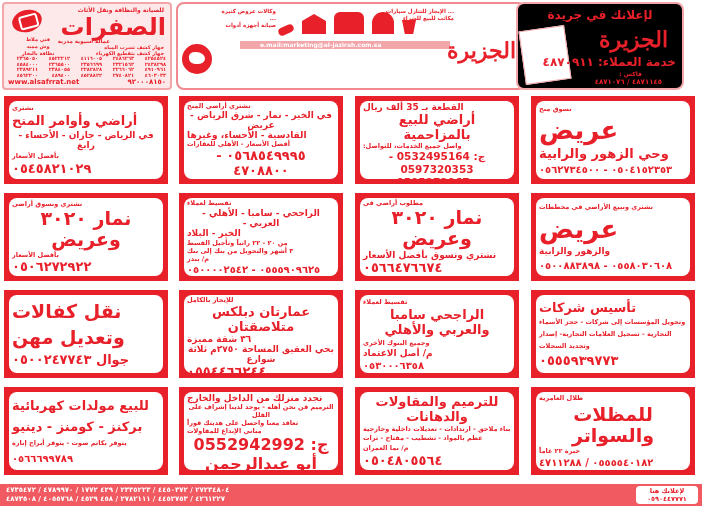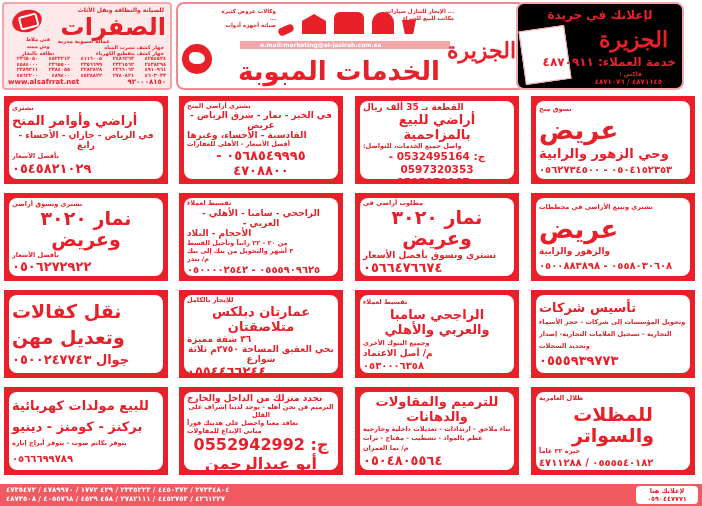--- a/index.html
+++ b/index.html
@@ -120,21 +120,20 @@
       <span class="ico people"></span>
       <span class="ico house"></span>
       <span class="ico chair"></span>
     </div>
     <div class="note-right">
       <div>... الإيجار للتنازل سيارات</div>
       <div>مكاتب للبيع للشراء</div>
     </div>
     <div class="email">e.mail:marketing@al-jazirah.com.sa</div>
     <div class="logo-j">الجزيرة</div>
-    <div class="title">الخدمات المبوبة</div>
   </div>
 
   <div class="hbox jazad">
     <div class="paper"></div>
     <div class="top">لإعلانك في جريدة</div>
     <div class="brand">الجزيرة</div>
     <div class="service">خدمة العملاء: ٤٨٧٠٩١١</div>
     <div class="fax">فاكس :</div>
     <div class="faxnum">٤٨٧١١٤٥ / ٤٨٧١٠٧٦</div>
   </div>
@@ -191,21 +190,21 @@
         <div class="small">مطلوب أراضي في</div>
         <div class="xl">نمار ٣٠٢٠ وعريض</div>
         <div class="mid">نشتري ونسوق بأفضل الأسعار</div>
         <div class="phone-lg">٠٥٦٦٤٧٦٦٧٤</div>
       </div>
     </div>
   <div class="ad r2 c2">
       <div class="inner">
         <div class="small">تقسيط لعملاء</div>
         <div class="mid">الراجحي - سامبا - الأهلي - العربي -</div>
-        <div class="mid">الأحجام - البلاد</div>
+        <div class="mid">الخير - البلاد</div>
         <div class="small">من ٢٠ - ٢٢ راتباً وتأجيل القسط</div>
         <div class="small">٣ أشهر والتحويل من بنك إلى بنك</div>
         <div class="small">م/ بندر</div>
         <div class="phone">٠٥٥٥٩٠٩٦٢٥ - ٠٥٠٠٠٠٢٥٤٢</div>
       </div>
     </div>
   <div class="ad r2 c1">
       <div class="inner">
         <div class="small">نشتري ونسوق أراضي</div>
         <div class="xl">نمار ٣٠٢٠ وعريض</div>

